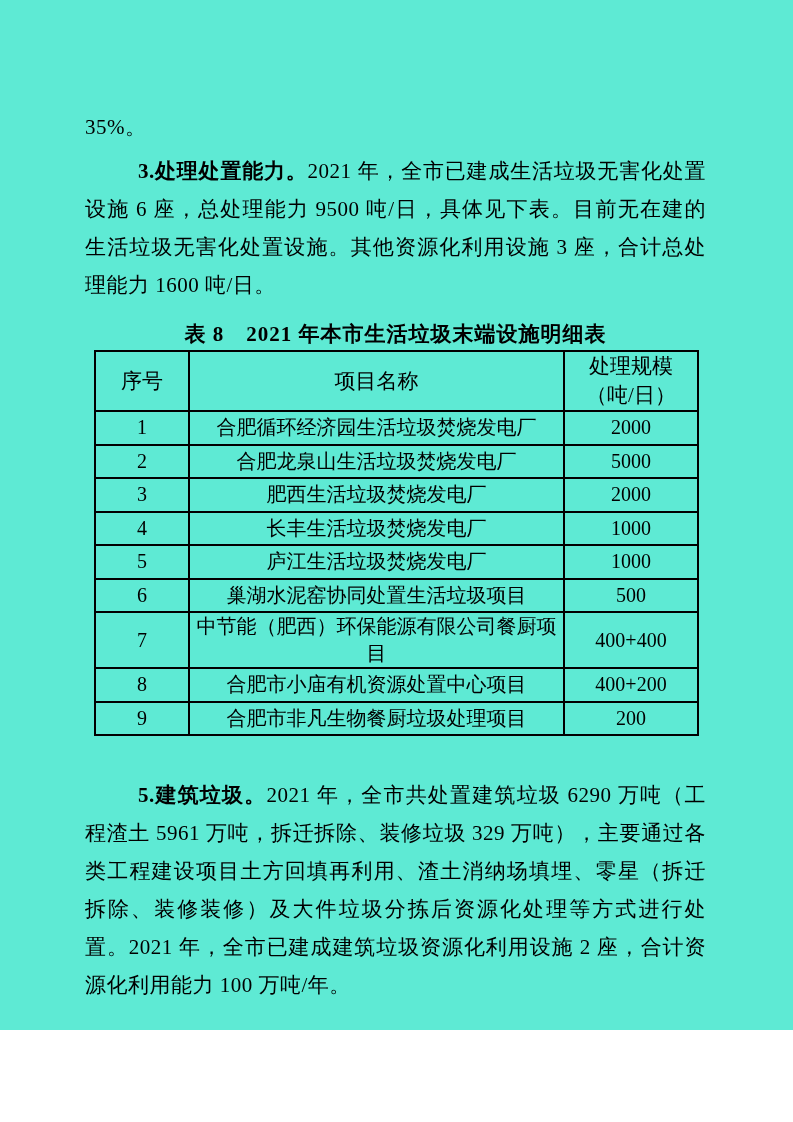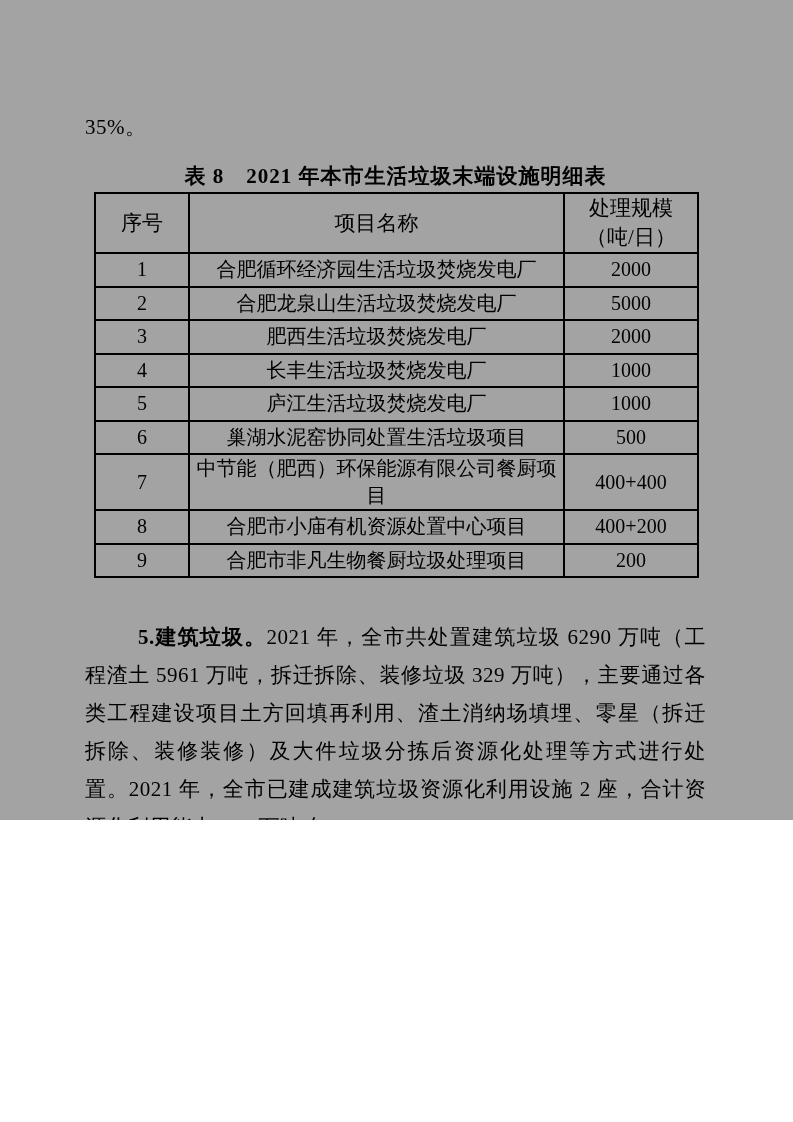--- a/index.html
+++ b/index.html
@@ -3,22 +3,22 @@
 <meta charset="utf-8">
 <style>
   html, body {
     margin: 0;
     padding: 0;
     background: #ffffff;
   }
   .page {
     position: relative;
     width: 793px;
-    height: 820px;
-    background: #a3a3a3;
+    height: 1030px;
+    background: #5eead4;
     color: #000000;
     font-family: "Liberation Serif", "DejaVu Serif", serif;
     box-sizing: border-box;
     padding: 108px 87px 0 85px;
     overflow: hidden;
   }
   .para {
     margin: 0;
     font-size: 21px;
     line-height: 38px;
@@ -86,20 +86,23 @@
 </style>
 </head>
 <body>
 
 <div class="page">
 
   <p class="para no-indent">
     <span>35%。</span>
   </p>
 
+  <p class="para p1">
+    <span class="lead">3.处理处置能力。</span><span>2021 年，全市已建成生活垃圾无害化处置设施 6 座，总处理能力 9500 吨/日，具体见下表。目前无在建的生活垃圾无害化处置设施。其他资源化利用设施 3 座，合计总处理能力 1600 吨/日。</span>
+  </p>
 
   <div class="table-title">表 8　2021 年本市生活垃圾末端设施明细表</div>
 
   <table class="facilities">
     <colgroup>
       <col class="c1">
         <col class="c2">
         <col class="c3">
     </colgroup>
     <thead>

